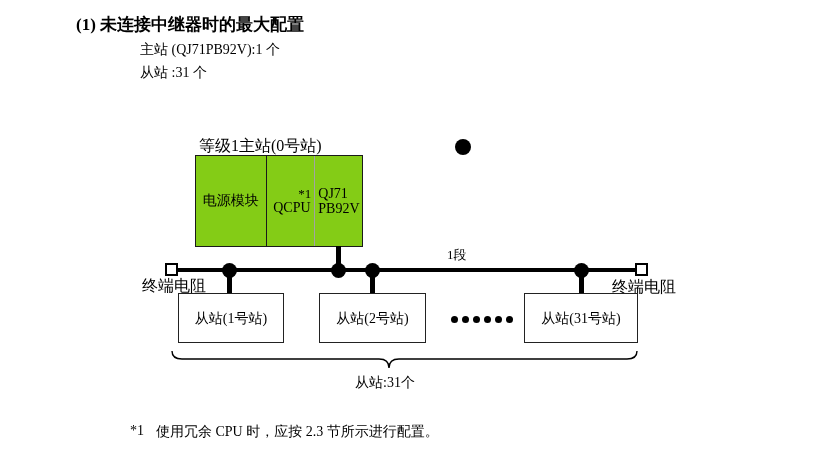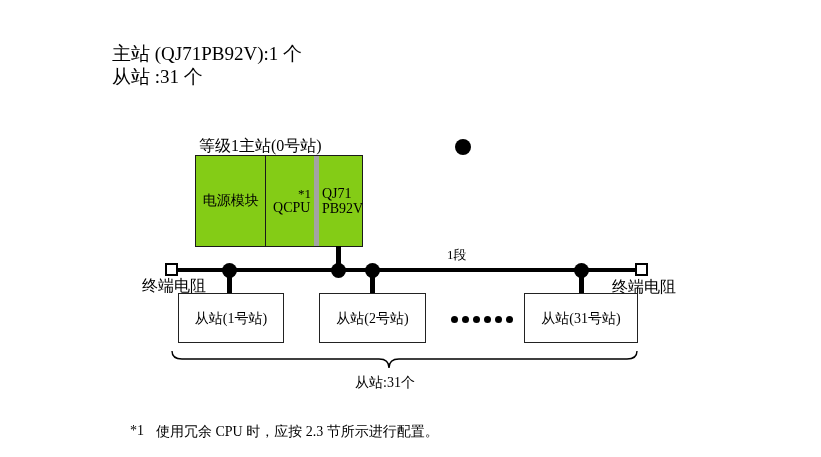--- a/index.html
+++ b/index.html
@@ -12,21 +12,21 @@
     color: #000;
     font-family: "Liberation Serif", "DejaVu Serif", serif;
     overflow: hidden;
   }
   .abs { position: absolute; }
   .heading {
     left: 76px; top: 13px;
     font-size: 17px; font-weight: bold;
     white-space: pre;
   }
-  .subline { font-size: 19px; white-space: pre; }
+  .subline { font-size: 14px; white-space: pre; margin-left: 28px; }
   .master-line { left: 112px; top: 41px; }
   .slave-line  { left: 112px; top: 64px; }
 
   .legend { left: 455px; top: 139px; display: flex; align-items: center; }
   .legend-dot {
     width: 16px; height: 16px; border-radius: 50%;
     background: #000; display: inline-block; flex: none;
   }
   .legend-text { font-size: 14px; white-space: pre; margin-left: 7px; }
 
@@ -42,21 +42,21 @@
     font-size: 14px;
   }
   .cell-cpu {
     width: 49px; border-left: 1px solid #1a1a1a;
     display: flex; flex-direction: column; justify-content: center;
     font-size: 14px;
   }
   .cpu-note { text-align: right; padding-right: 3px; font-size: 13px; line-height: 13px; }
   .cpu-name { text-align: center; padding-left: 3px; line-height: 15px; }
   .cell-pb {
-    width: 48px; border-left: 5px solid #a3a3a3;
+    width: 48px; border-left: 1px solid #a3a3a3;
     display: flex; flex-direction: column; justify-content: center;
     font-size: 14px; line-height: 15px; padding-left: 3px;
   }
 
   .vline { background: #000; width: 5px; }
   .master-drop { left: 336px; top: 246px; height: 24px; }
   .bus { left: 171px; top: 268px; width: 470px; height: 4px; background: #000; }
   .busdot {
     width: 15px; height: 15px; border-radius: 50%; background: #000;
   }
@@ -102,20 +102,21 @@
   }
   .footnote {
     left: 130px; top: 423px; display: flex; gap: 12px; font-size: 14px; white-space: pre;
   }
 </style>
 </head>
 <body>
 
 <div class="page">
 
+  <div class="abs heading">(1) 未连接中继器时的最大配置</div>
   <div class="abs subline master-line">主站 (QJ71PB92V):1 个</div>
   <div class="abs subline slave-line">从站 :31 个</div>
 
   <div class="abs legend">
     <span class="legend-dot"></span>
   </div>
 
   <div class="abs master-label">等级1主站(0号站)</div>
 
   <div class="abs master-box">

